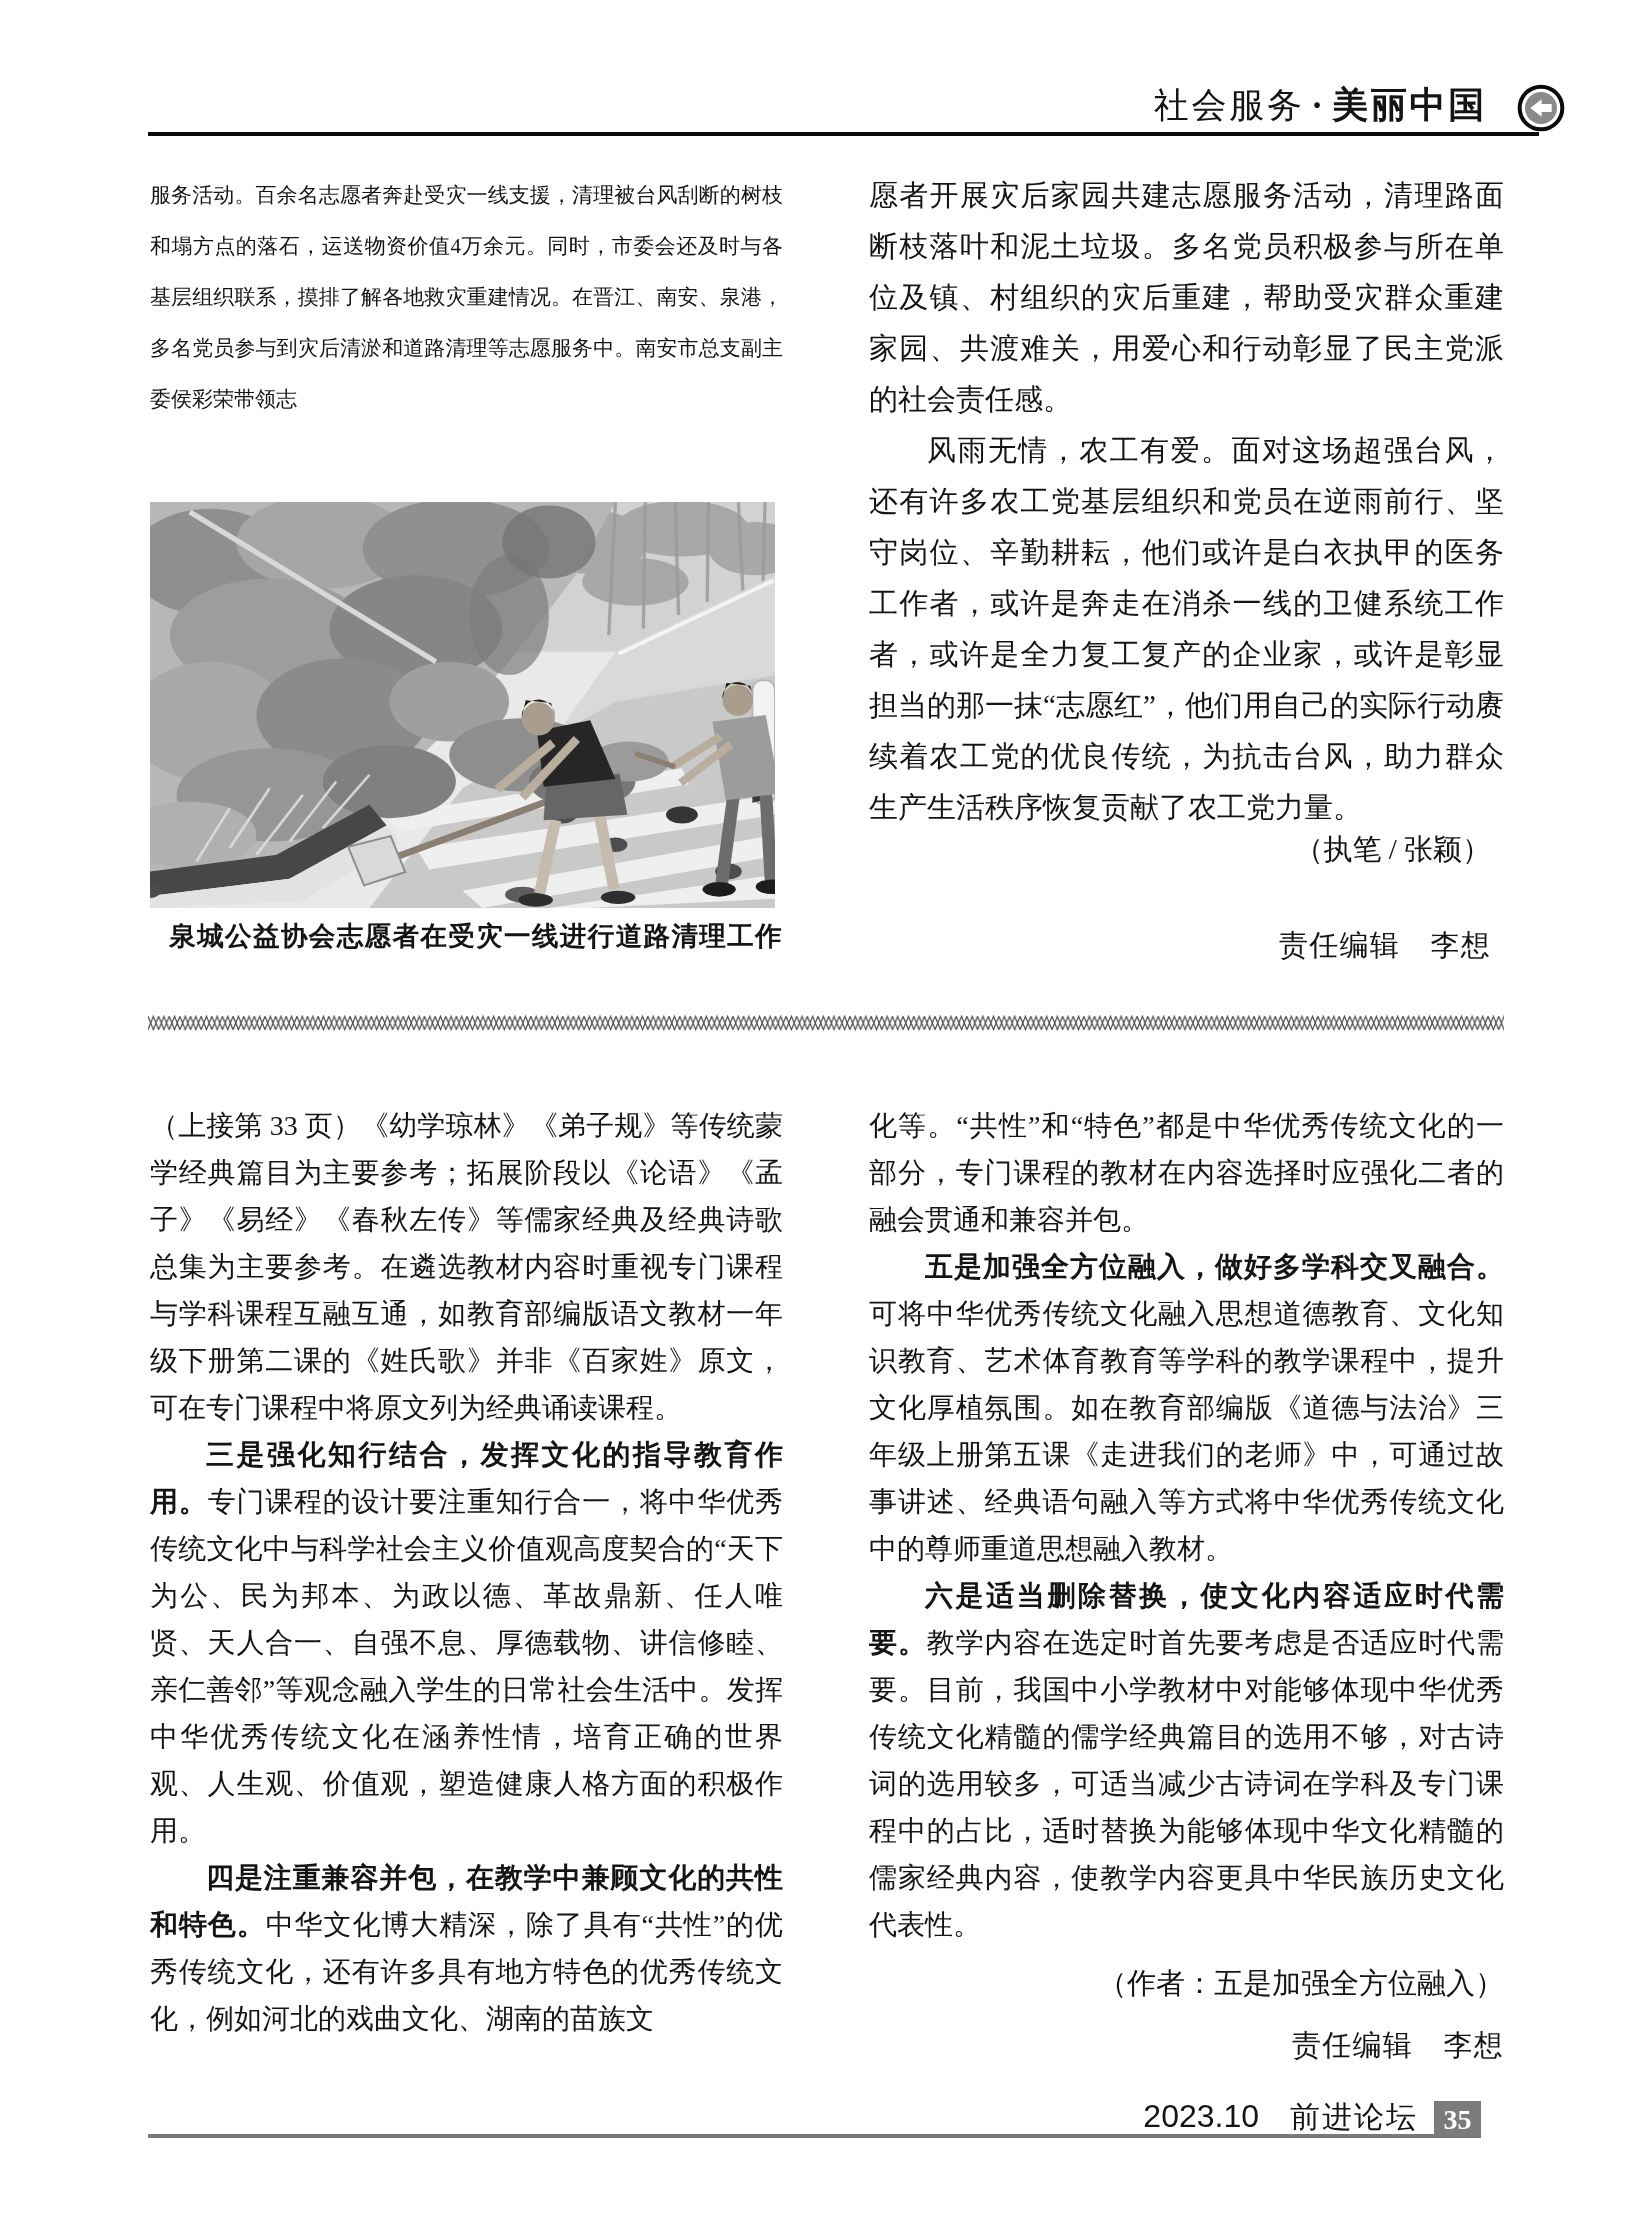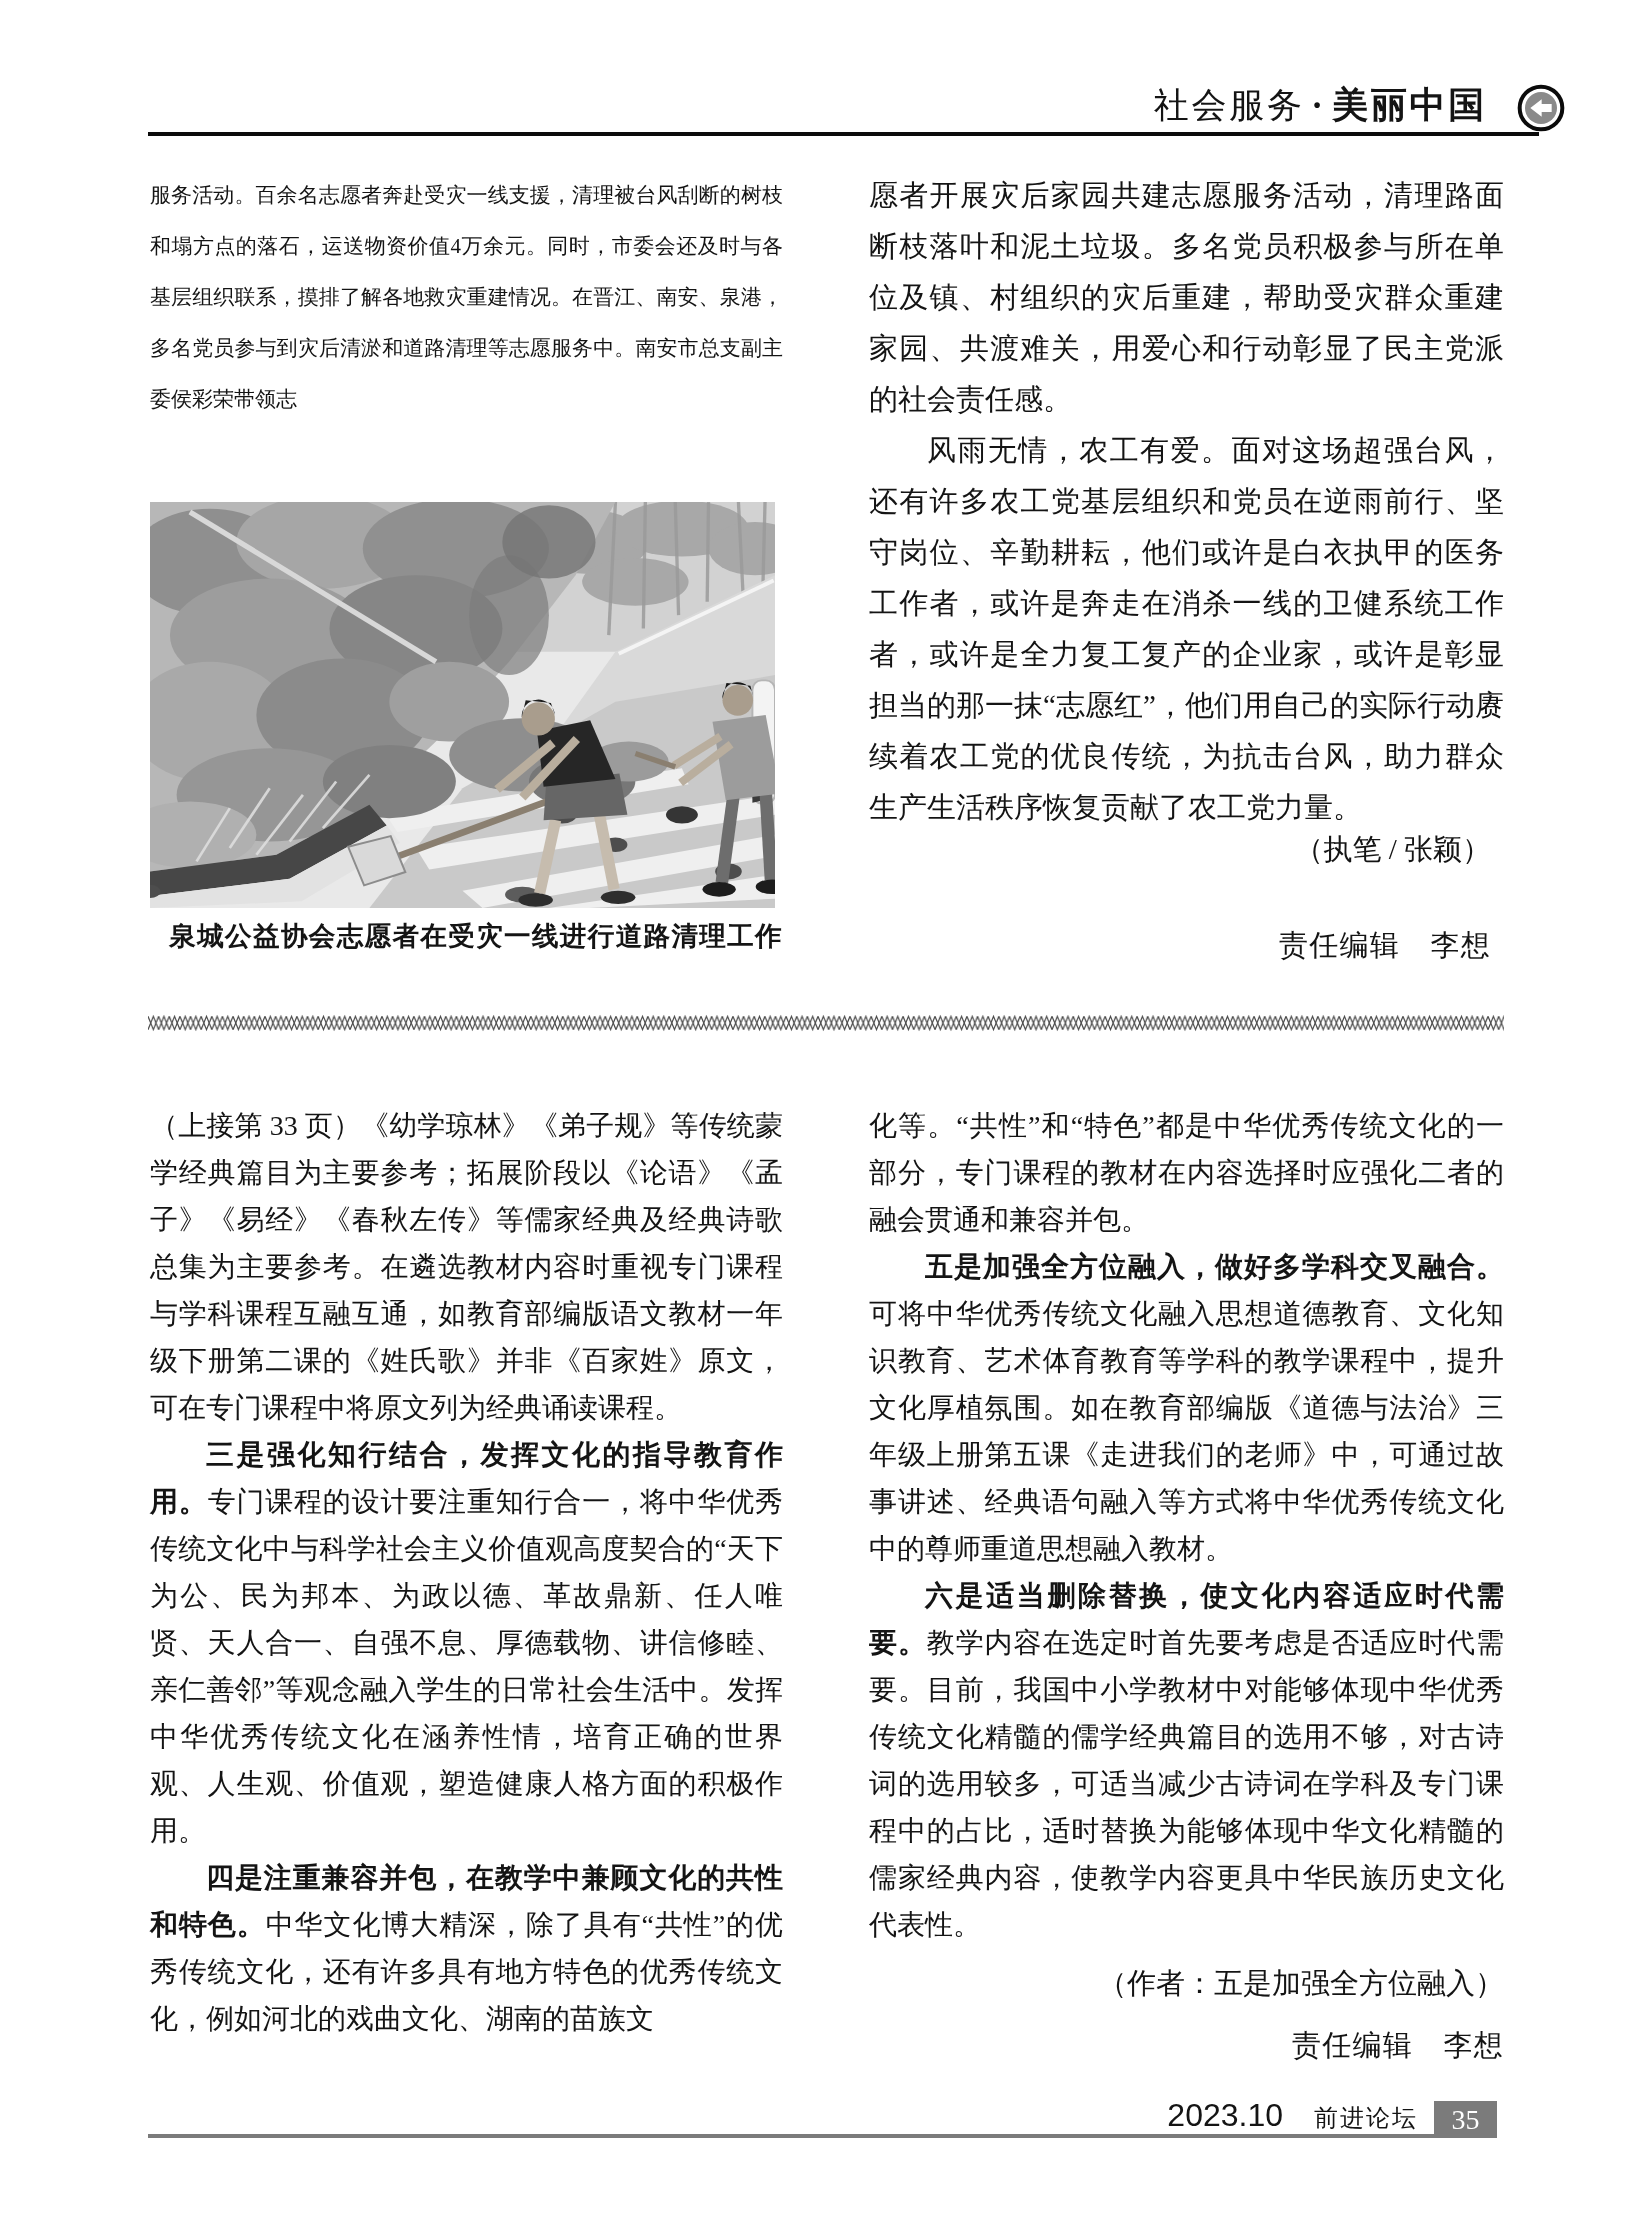--- a/index.html
+++ b/index.html
@@ -78,27 +78,27 @@
   .author-note{text-align:right;font-size:29px;margin-top:12px;}
   .editor-line-2{text-align:right;font-size:29px;letter-spacing:1.3px;margin-top:14.6px;}
 
   
   .footer-rule{position:absolute;left:148px;top:2134px;width:1291px;height:4px;background:#7b7b7b;}
   .footer-text{
     position:absolute;left:798px;top:2097px;width:620px;
     text-align:right;white-space:nowrap;font-size:30px;
   }
   .footer-text .issue{font-family:"Liberation Sans", sans-serif;font-size:32px;}
-  .footer-text .journal{font-family:"Liberation Serif", serif;font-size:24px;margin-left:31px;letter-spacing:2px;}
+  .footer-text .journal{font-family:"Liberation Serif", serif;font-size:30px;margin-left:31px;letter-spacing:2px;}
   .page-badge{
-    position:absolute;left:1434px;top:2101px;width:63px;height:37px;
+    position:absolute;left:1434px;top:2101px;width:47px;height:37px;
     background:#7b7b7b;color:#ffffff;
     display:flex;align-items:center;justify-content:center;
     font-family:"Liberation Serif", serif;
-    font-size:28px;font-weight:400;
+    font-size:28px;font-weight:700;
   }
 </style>
 </head>
 <body>
 
 <div class="page">
 
   <div class="header-label">
     <span class="part1">社会服务</span><span class="sep">·</span><span class="part2">美丽中国</span>
   </div>

